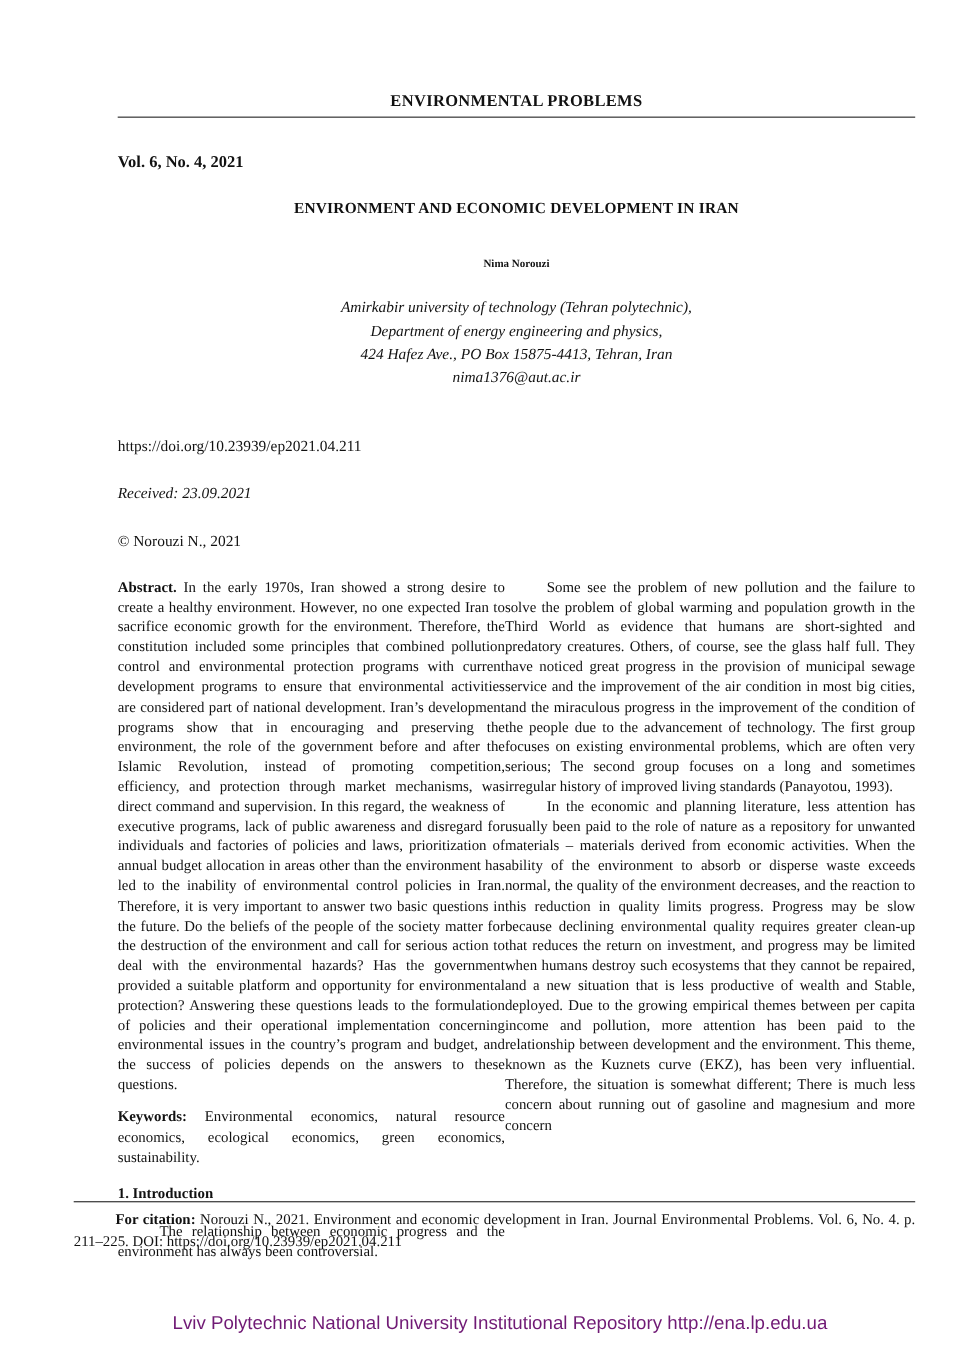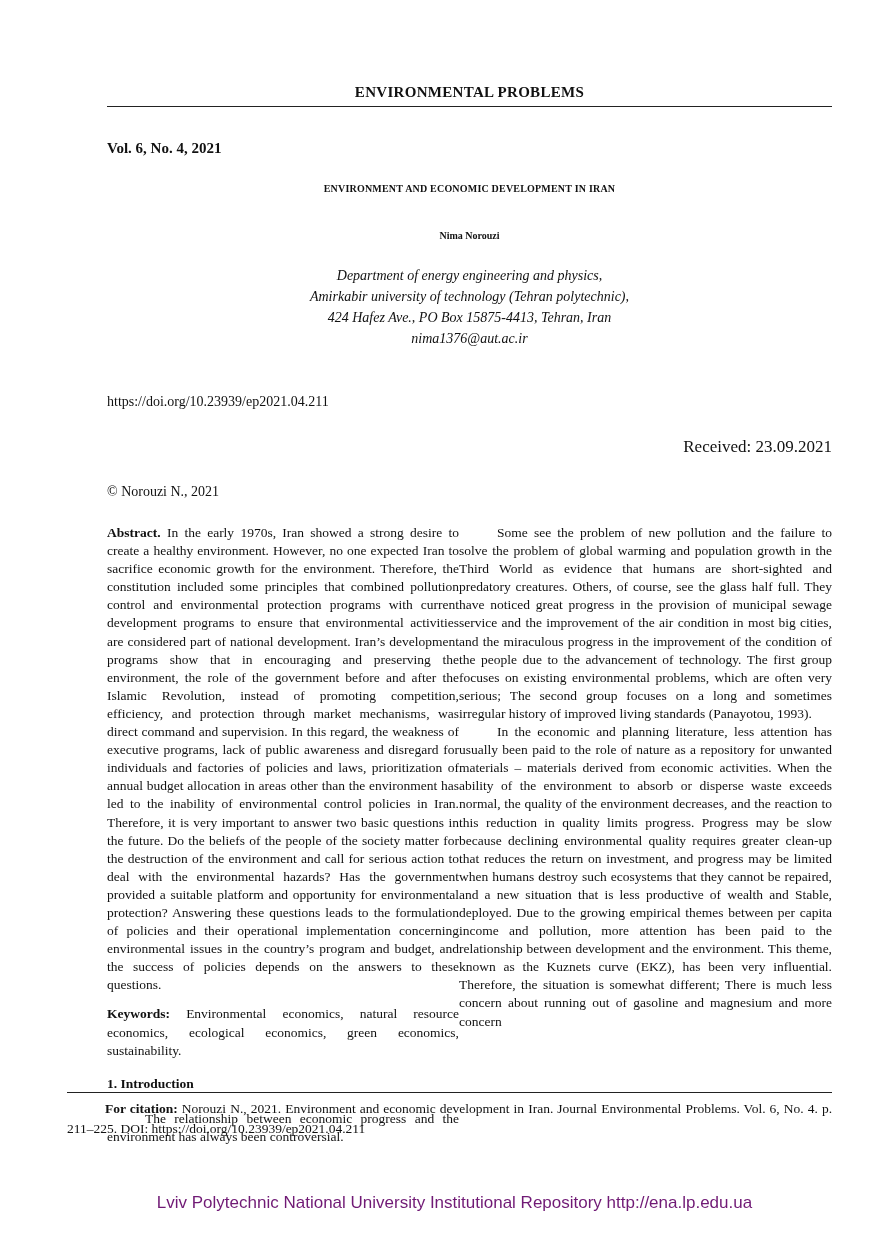--- a/index.html
+++ b/index.html
@@ -34,21 +34,21 @@
     margin: 5px 0 0 0;
   }
   .issue-line {
     margin-top: 33px;
     font-size: 15px;
     font-weight: bold;
   }
   .article-title {
     margin-top: 26px;
     text-align: center;
-    font-size: 10px;
+    font-size: 14px;
     font-weight: bold;
     letter-spacing: 0.2px;
   }
   .author-line {
     margin-top: 36px;
     text-align: center;
     font-size: 10px;
     font-weight: bold;
   }
   .affiliation {
@@ -57,22 +57,22 @@
     font-style: italic;
     font-size: 14px;
     line-height: 21px;
   }
   .doi-line {
     margin-top: 45px;
     font-size: 14px;
   }
   .received-line {
     margin-top: 27px;
-    font-size: 17px;
-    text-align: right;
+    font-size: 14px;
+    font-style: italic;
   }
   .copyright-line {
     margin-top: 27px;
     font-size: 14px;
   }
   
   .columns {
     margin-top: 24px;
     display: flex;
     gap: 0;
@@ -130,22 +130,22 @@
     <div class="journal-header">ENVIRONMENTAL PROBLEMS</div>
     <hr class="header-rule">
 
     <div class="issue-line">Vol. 6, No. 4, 2021</div>
 
     <div class="article-title">ENVIRONMENT AND ECONOMIC DEVELOPMENT IN IRAN</div>
 
     <div class="author-line">Nima Norouzi</div>
 
     <div class="affiliation">
+      <div>Amirkabir university of technology (Tehran polytechnic),</div>
       <div>Department of energy engineering and physics,</div>
-      <div>Amirkabir university of technology (Tehran polytechnic),</div>
       <div>424 Hafez Ave., PO Box 15875-4413, Tehran, Iran</div>
       <div>nima1376@aut.ac.ir</div>
     </div>
 
     <div class="doi-line">https://doi.org/10.23939/ep2021.04.211</div>
 
     <div class="received-line">Received: 23.09.2021</div>
 
     <div class="copyright-line">© Norouzi N., 2021</div>
 

